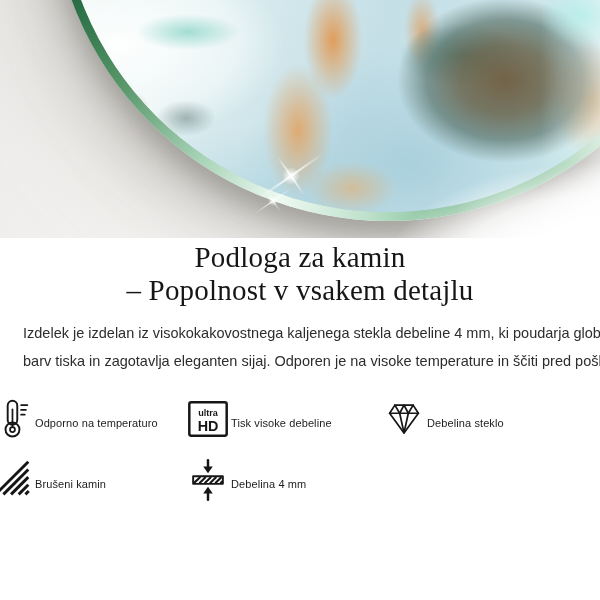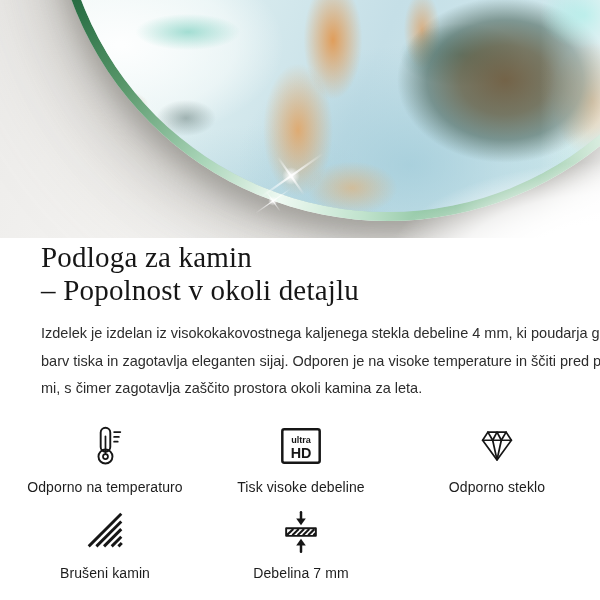--- a/index.html
+++ b/index.html
@@ -94,44 +94,44 @@
     background: linear-gradient(to bottom, rgba(255,255,255,0), rgba(255,255,255,0.95) 50%, rgba(255,255,255,0));
     transform: rotate(-35deg);
   }
   .sparkle .glow {
     width: 18px; height: 18px; left: -9px; top: -9px; border-radius: 50%;
     background: radial-gradient(circle, rgba(255,255,255,1) 0%, rgba(255,255,255,0) 70%);
   }
   .sparkle.small { transform: scale(0.55); }
 
   
-  .content { padding: 0 41px; }
+  .content { padding: 0 23px; text-align: center; }
   .title {
     margin: 3px 0 0 0;
     font-family: "Liberation Serif", "DejaVu Serif", serif;
     font-weight: 400;
     font-size: 29px;
     line-height: 33px;
     color: #161616;
     letter-spacing: 0.2px;
   }
   .title span { display: block; }
   .desc { margin: 13px 0 0 0; font-size: 14.5px; line-height: 27.5px; color: #2d2d2d; }
   .desc span { display: block; white-space: nowrap; }
 
   .features {
     margin: 20px 0 0 -34px;
     display: grid;
     grid-template-columns: repeat(3, 196px);
     row-gap: 14px;
   }
-  .feature { display: flex; flex-direction: column; align-items: center; }
+  .feature { display: flex; align-items: center; }
   .ficon { height: 47px; display: flex; align-items: center; justify-content: center; }
   .ficon svg { display: block; }
-  .flabel { margin-top: 9px; font-size: 14px; color: #1d1d1d; letter-spacing: 0.1px; }
+  .flabel { margin-top: 9px; font-size: 11px; color: #1d1d1d; letter-spacing: 0.1px; }
 
   .stroke { fill: none; stroke: #161616; stroke-width: 2; stroke-linecap: round; stroke-linejoin: round; }
   .thin   { stroke-width: 1.8; }
   .thick  { stroke-width: 2.6; }
   .fillk  { fill: #161616; stroke: none; }
   .svgtxt { fill: #161616; font-family: "Liberation Sans", sans-serif; }
 </style>
 </head>
 <body>
 
@@ -152,27 +152,26 @@
       <span class="glow"></span>
         <span class="ray-h"></span>
         <span class="ray-v"></span>
     </div>
     <div class="hero-fade"></div>
   </section>
 
   <section class="content">
     <h1 class="title">
       <span>Podloga za kamin</span>
-      <span>– Popolnost v okoli detajlu</span>
+      <span>– Popolnost v vsakem detajlu</span>
     </h1>
 
     <p class="desc">
       <span>Izdelek je izdelan iz visokokakovostnega kaljenega stekla debeline 4 mm, ki poudarja globino</span>
       <span>barv tiska in zagotavlja eleganten sijaj. Odporen je na visoke temperature in ščiti pred poškodba-</span>
-      <span>mi, s čimer zagotavlja zaščito prostora okoli kamina za leta.</span>
     </p>
 
     <div class="features">
 
       <div class="feature">
         <span class="ficon">
           <svg width="46" height="46" viewBox="0 0 48 48">
             <rect class="stroke" x="19.5" y="5" width="10" height="25" rx="5"></rect>
             <circle class="stroke" cx="24.5" cy="35" r="7.3"></circle>
             <circle class="stroke thin" cx="24.5" cy="35" r="2.6"></circle>
@@ -197,21 +196,21 @@
 
       <div class="feature">
         <span class="ficon">
           <svg width="46" height="46" viewBox="0 0 48 48">
             <path class="stroke thin" d="M14.5 9.5 L33.5 9.5 L39 18 L24 38.5 L9 18 Z"></path>
             <path class="stroke thin" d="M9 18 H39"></path>
             <path class="stroke thin" d="M14.5 9.5 L19.5 18 L24 38.5 L28.5 18 L33.5 9.5"></path>
             <path class="stroke thin" d="M19.5 18 L24 9.5 L28.5 18"></path>
           </svg>
         </span>
-        <span class="flabel">Odporno steklo</span>
+        <span class="flabel">Debelina steklo</span>
       </div>
 
       <div class="feature">
         <span class="ficon">
           <svg width="46" height="46" viewBox="0 0 48 48">
             <g stroke="#161616" stroke-width="3" stroke-linecap="butt" fill="none">
               <path d="M7 39 L41 5"></path>
               <path d="M15 39 L41 13"></path>
               <path d="M23 39 L41 21"></path>
               <path d="M31 39 L41 29"></path>
@@ -233,18 +232,18 @@
               <path d="M15 27.3 L21.7 20.8"></path>
               <path d="M20.5 27.3 L27.2 20.8"></path>
               <path d="M26 27.3 L32.7 20.8"></path>
               <path d="M31.5 27.3 L38 21"></path>
               <path d="M37 27.3 L39 25.3"></path>
             </g>
             <path class="stroke thick" d="M24 44.5 V38"></path>
             <polygon class="fillk" points="24,31 19,38 29,38"></polygon>
           </svg>
         </span>
-        <span class="flabel">Debelina 7 mm</span>
+        <span class="flabel">Debelina 4 mm</span>
       </div>
 
     </div>
   </section>
 </div>
 
 </body></html>

